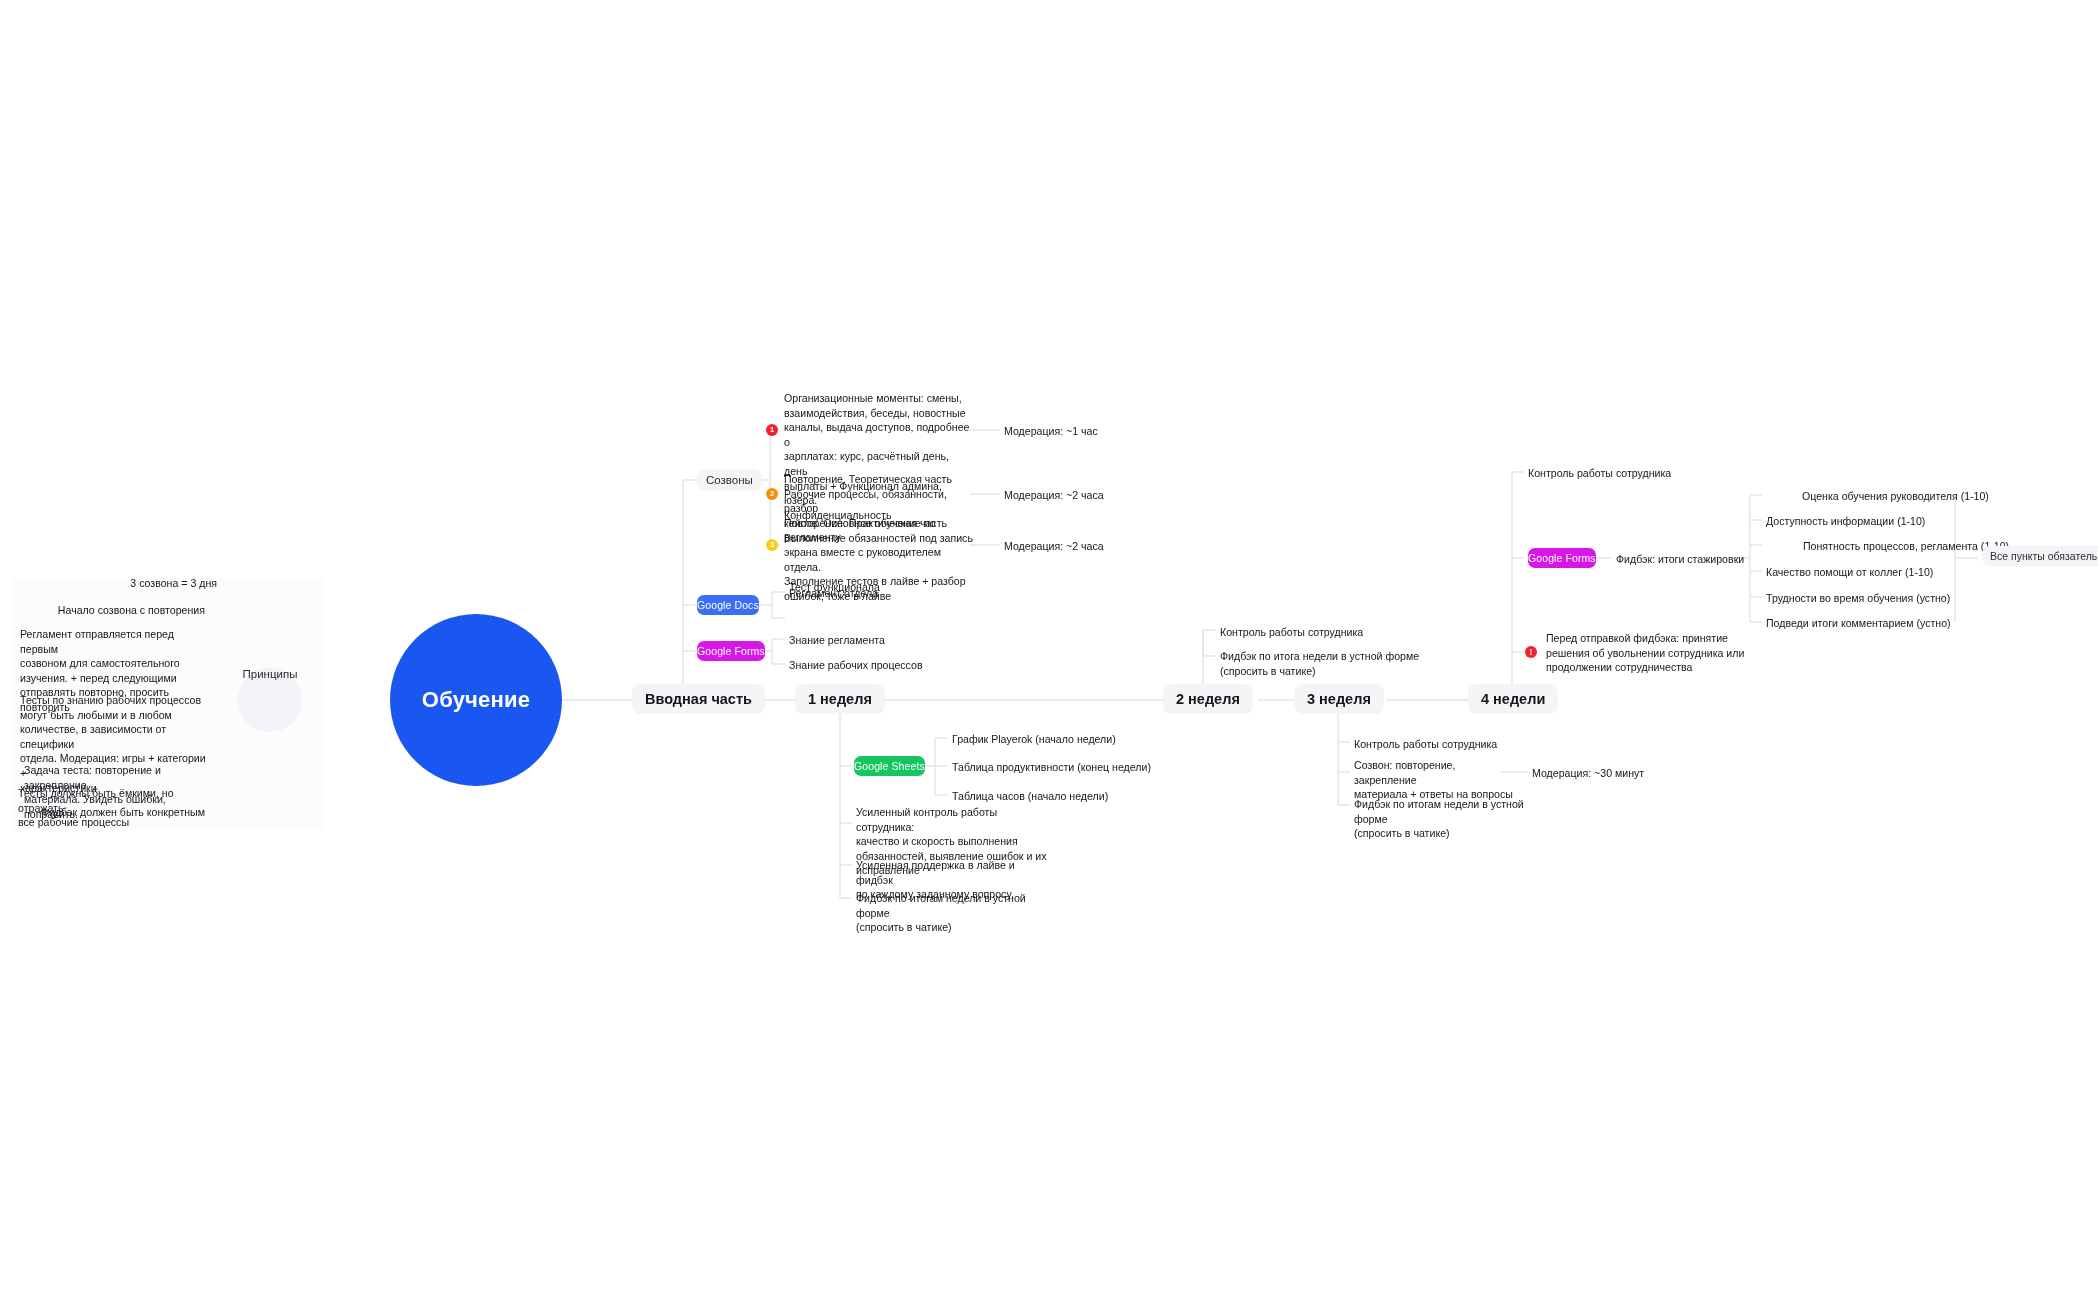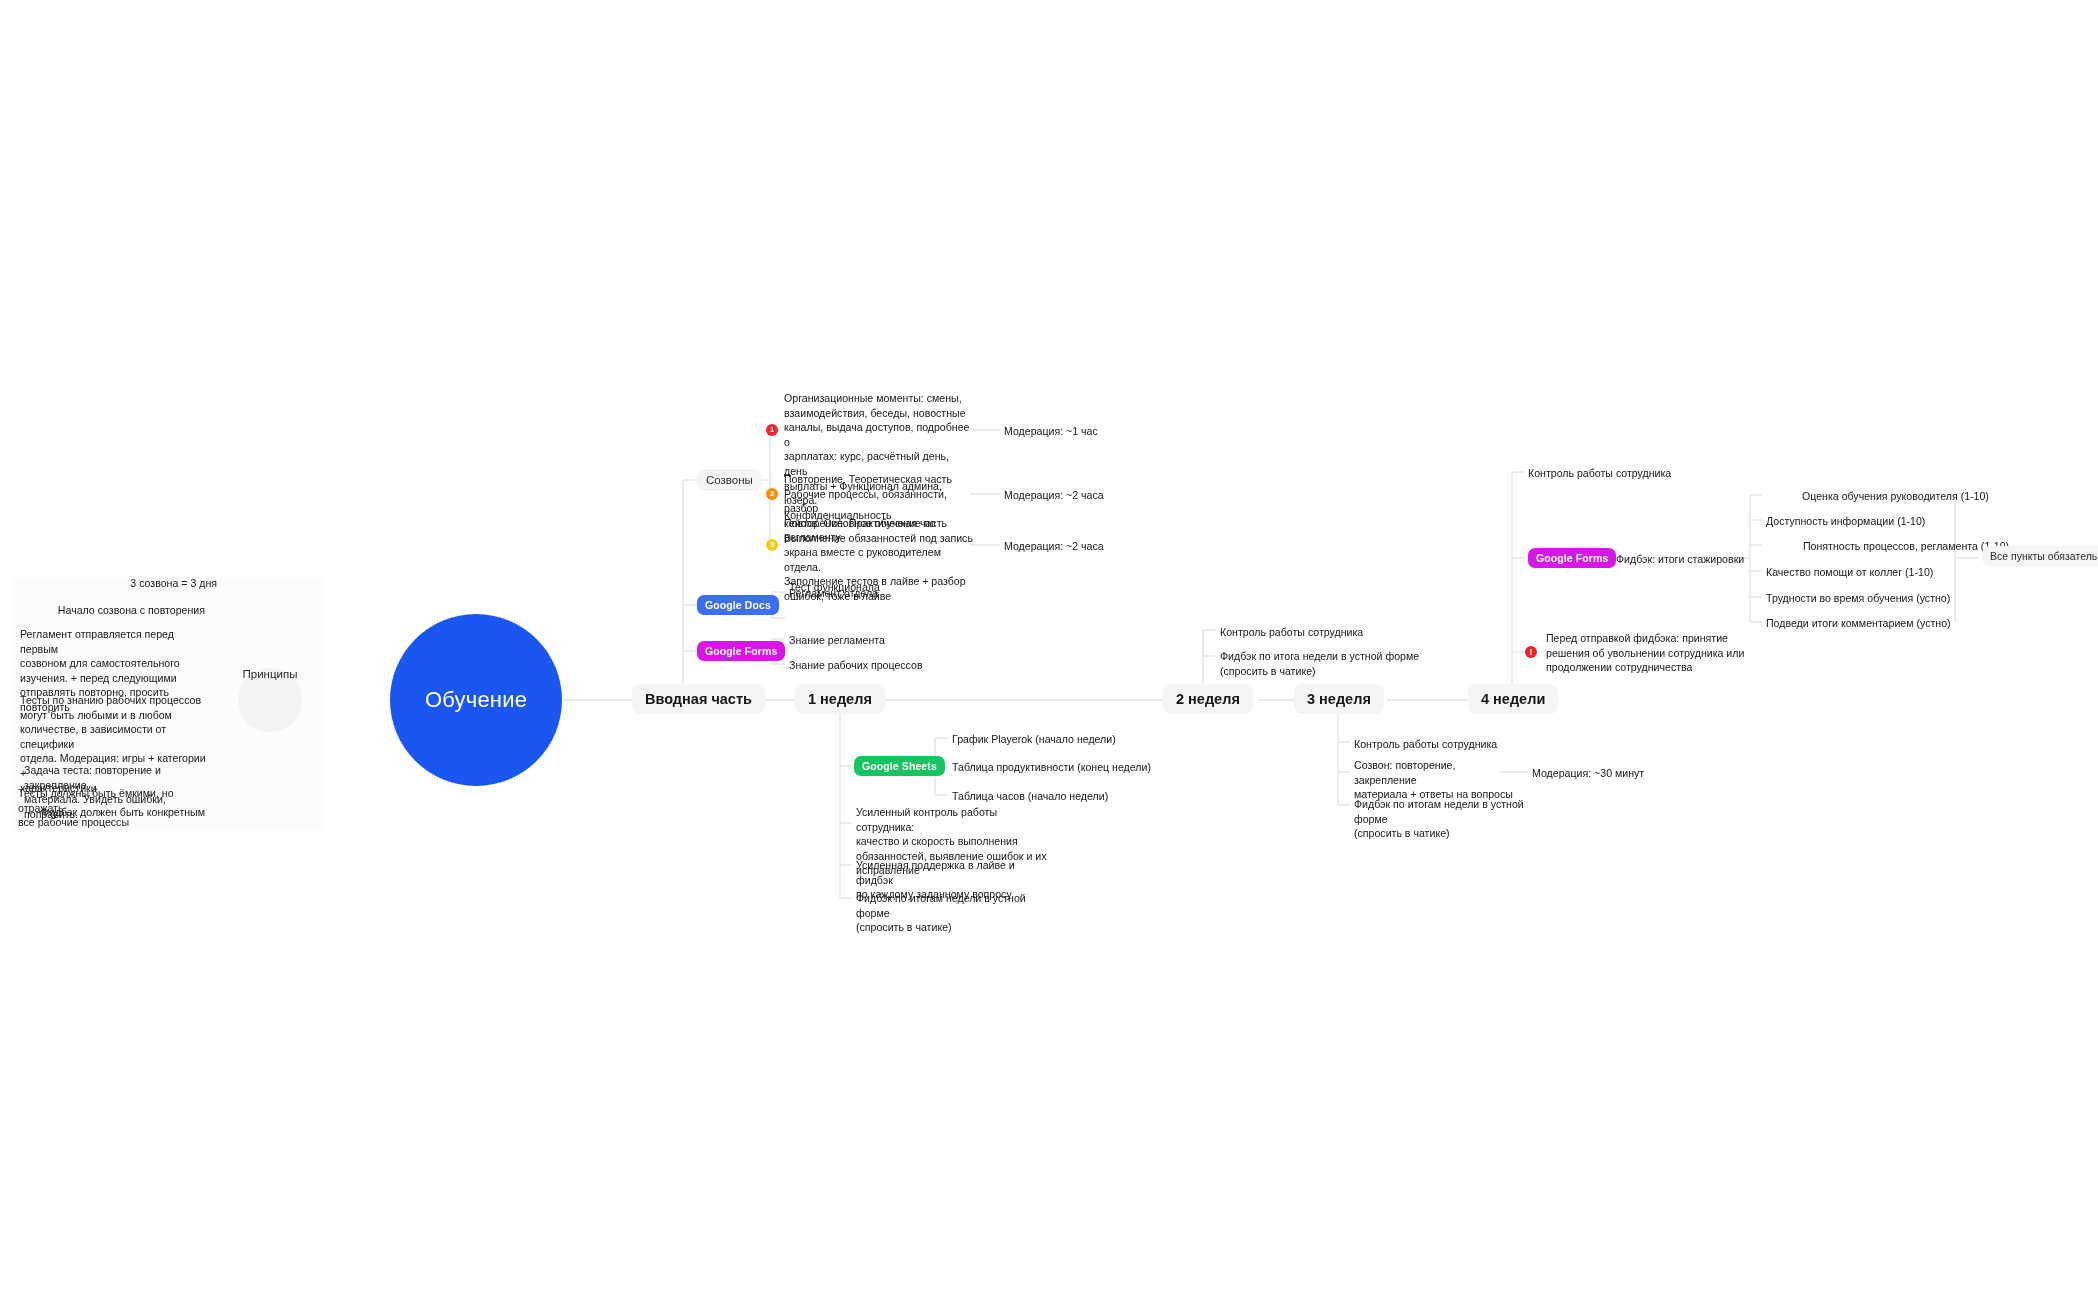--- a/index.html
+++ b/index.html
@@ -21,41 +21,41 @@
     position:absolute;background:#fcfcfd;border-radius:4px;
   }
 
   
   .node{position:absolute;}
 
   .central{
     width:172px;height:172px;border-radius:50%;
     background:#1a56f0;
     display:flex;align-items:center;justify-content:center;
-    color:#ffffff;font-size:22px;font-weight:400;letter-spacing:.2px;
+    color:#ffffff;font-size:22px;font-weight:700;letter-spacing:.2px;
   }
 
   .circle-node{
     width:64px;height:64px;border-radius:50%;
     background:#f2f2f7;
     display:flex;align-items:flex-start;justify-content:center;
     color:#2a2d34;font-size:11.5px;font-weight:400;
   }
 
   .pill{
     background:#f4f5f7;border-radius:8px;
     padding:7px 13px;font-size:14.5px;font-weight:600;color:#14161a;
     white-space:nowrap;display:inline-block;
   }
   .pill.sm{font-size:11.5px;font-weight:400;padding:5px 9px;color:#2a2d34;}
   .pill.tiny{font-size:10.5px;font-weight:400;padding:4px 8px;color:#2a2d34;}
 
   .tag{
-    border-radius:7px;padding:4px 8px;color:#ffffff;
-    font-size:10.5px;font-weight:700;white-space:nowrap;display:inline-block;
+    border-radius:7px;padding:4px 0;color:#ffffff;
+    font-size:10.5px;font-weight:400;white-space:nowrap;display:inline-block;
     letter-spacing:.1px;
   }
   .tag.docs{background:#3b6ef5;}
   .tag.forms{background:#d916e8;}
   .tag.sheets{background:#15c55f;}
 
   .leaf{
     font-size:10.6px;line-height:1.38;color:#15171c;white-space:pre-line;
   }
   .leaf.r{text-align:right;}

